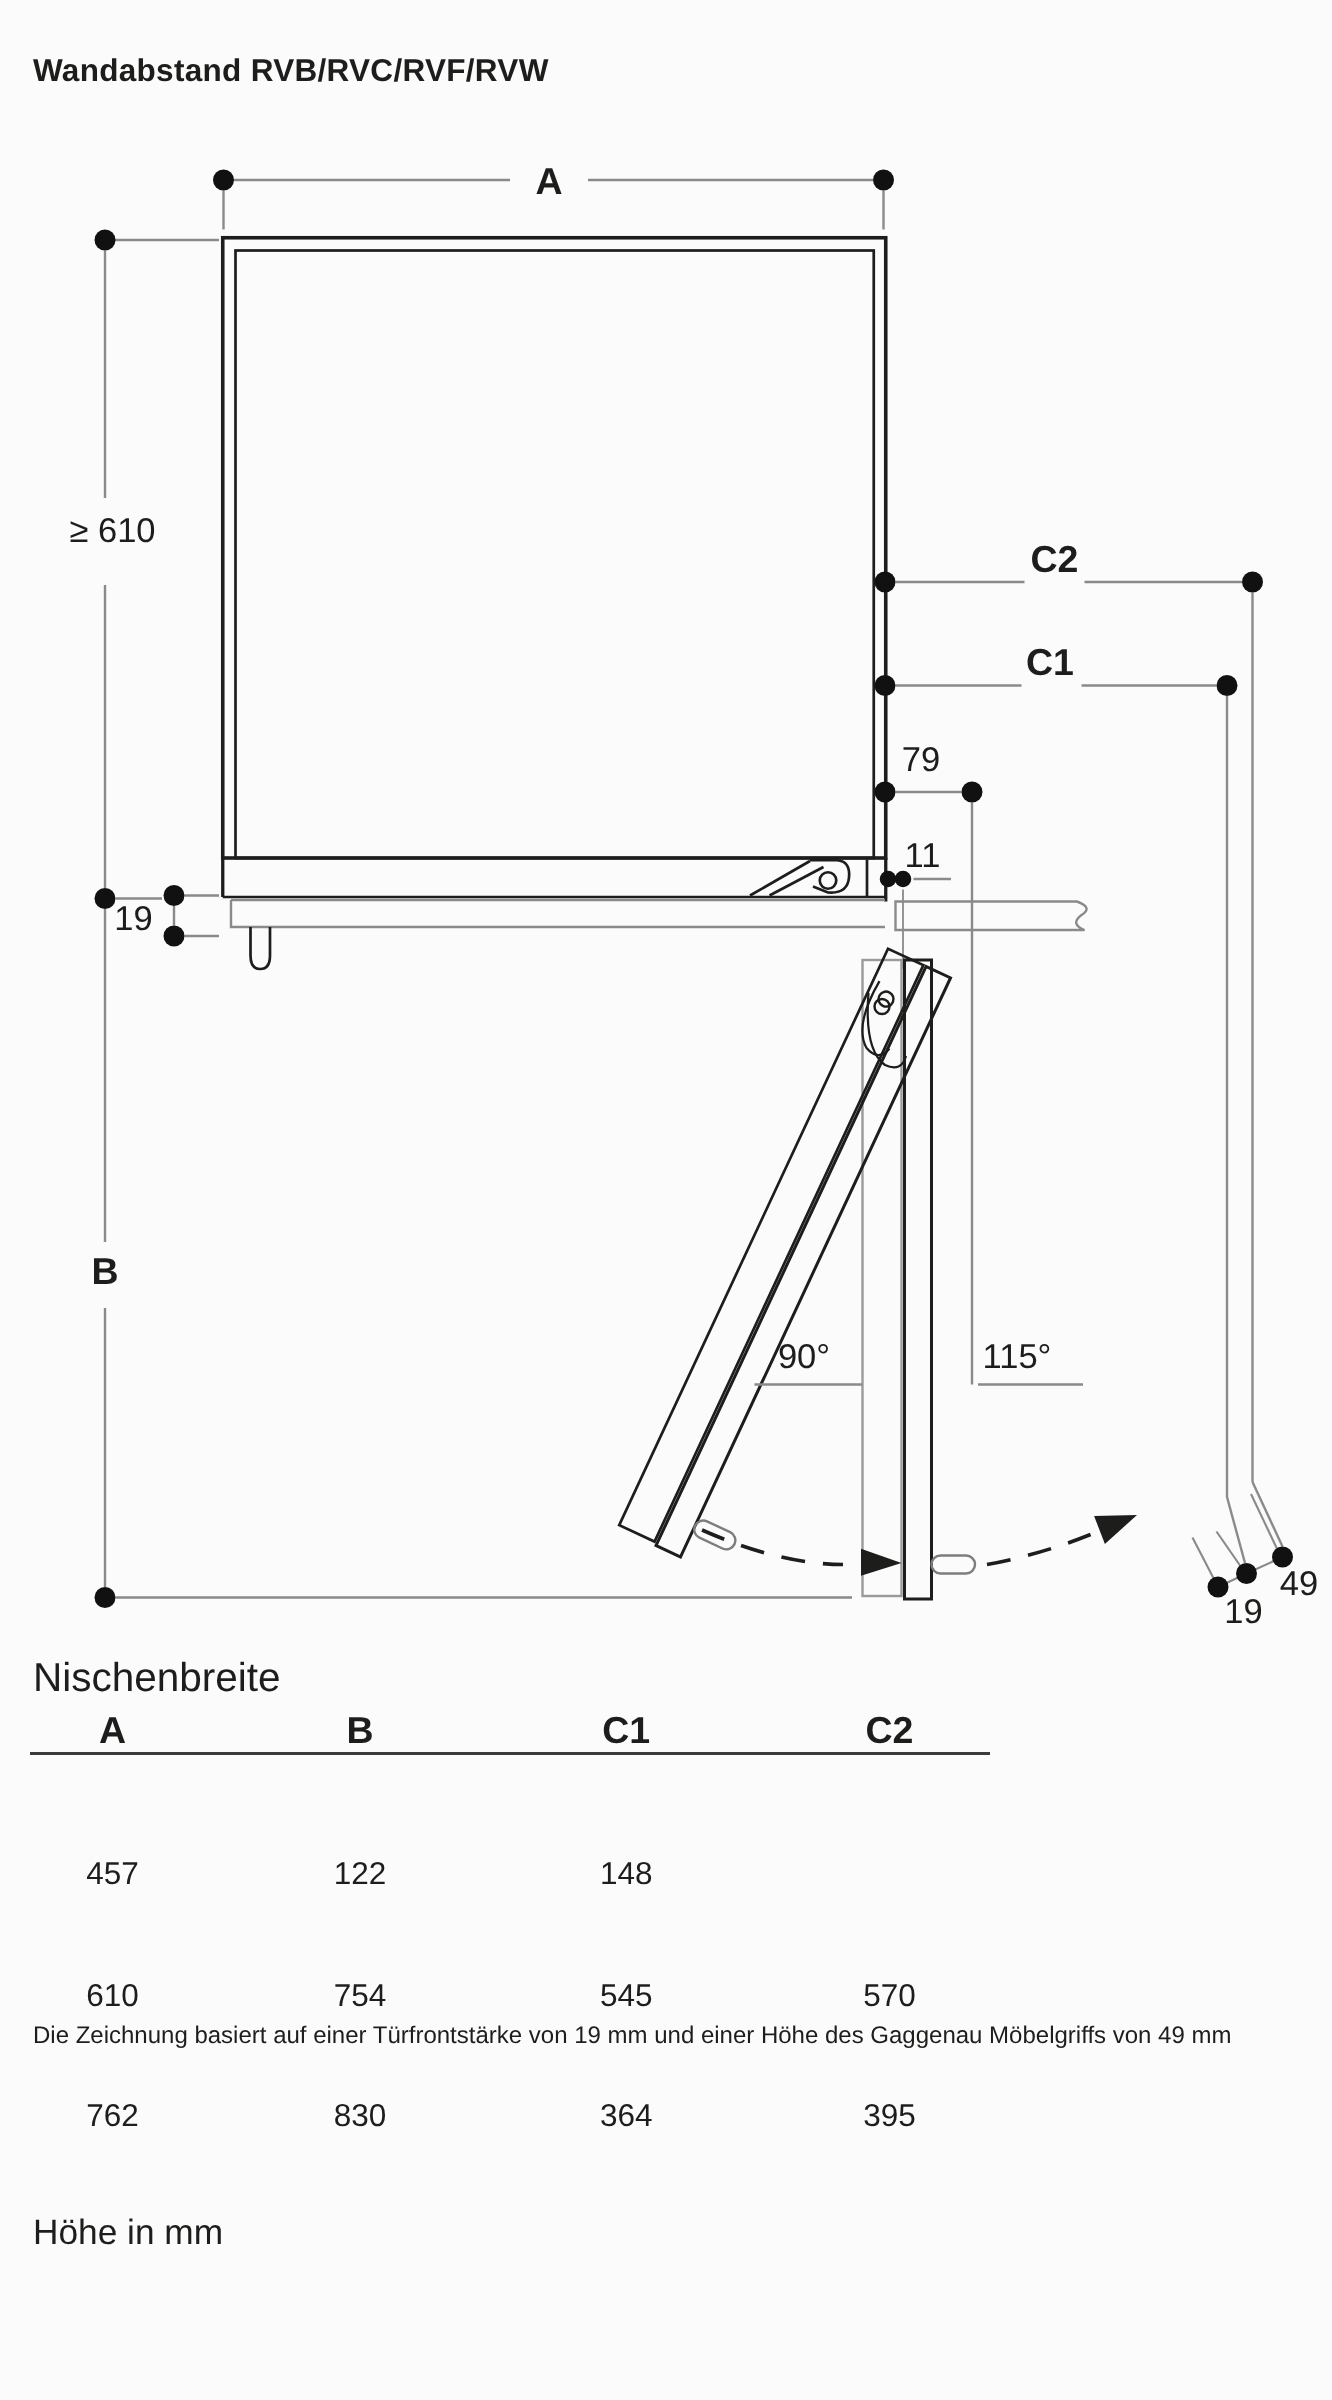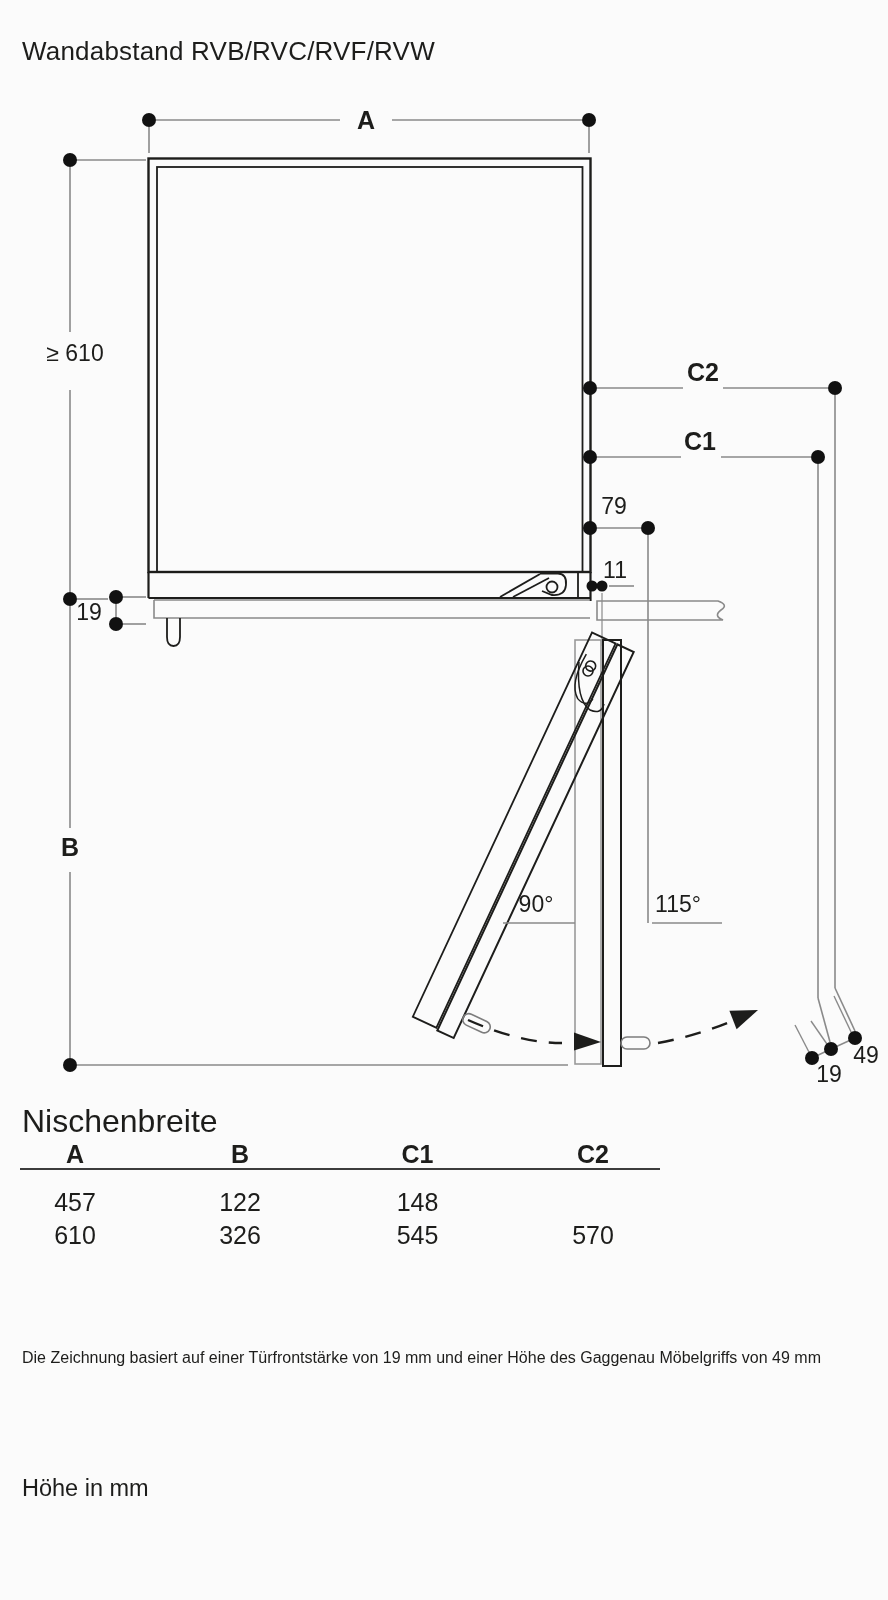--- a/index.html
+++ b/index.html
@@ -5,43 +5,43 @@
   html,body{margin:0;padding:0;}
   body{
     width:888px;height:1600px;position:relative;
     background:#fbfbfb;
     font-family:"Liberation Sans", sans-serif;
     color:#1d1d1b;
     overflow:hidden;
   }
   .page-title{
     position:absolute;left:22px;top:36px;margin:0;
-    font-size:26px;font-weight:normal;letter-spacing:.2px;
+    font-size:21px;font-weight:bold;letter-spacing:.2px;
   }
   svg.diagram{position:absolute;left:0;top:88px;}
   svg text{font-family:"Liberation Sans", sans-serif;fill:#1d1d1b;}
   .dimtxt{font-size:23px;}
   .dimtxt-bold{font-size:25px;font-weight:bold;}
   .table-caption{
-    position:absolute;left:22px;top:1103px;font-size:32px;
+    position:absolute;left:22px;top:1103px;font-size:27px;
   }
   .dim-table{
     position:absolute;left:0;top:1138px;width:888px;
   }
   .thead,.trow{
     display:grid;grid-template-columns:150px 180px 175px 176px;
     text-align:center;
   }
   .thead{font-weight:bold;font-size:25px;height:32px;line-height:32px;}
   .rule{
     position:absolute;left:20px;top:1168px;width:640px;height:0;
     border-top:2px solid #3c3c3c;
   }
   .tbody{position:absolute;left:0;top:1186px;width:888px;}
-  .trow{font-size:25px;height:32.5px;line-height:32.5px;}
+  .trow{font-size:21px;height:32.5px;line-height:32.5px;margin-top:48px;}
   .note{
     position:absolute;left:22px;top:1347px;width:815px;margin:0;
     font-size:16px;line-height:1.33;
   }
   .units{
     position:absolute;left:22px;top:1475px;margin:0;font-size:23.5px;
   }
 </style>
 </head>
 <body>
@@ -202,20 +202,26 @@
 </div>
 <div class="rule"></div>
 <div class="tbody">
     <div class="trow">
       <div>457</div>
       <div>122</div>
       <div>148</div>
     </div>
     <div class="trow">
       <div>610</div>
-      <div>326</div>
+      <div>754</div>
       <div>545</div>
       <div>570</div>
     </div>
+    <div class="trow">
+      <div>762</div>
+      <div>830</div>
+      <div>364</div>
+      <div>395</div>
+    </div>
   </div>
 
 <p class="note">Die Zeichnung basiert auf einer Türfrontstärke von 19 mm und einer Höhe des Gaggenau Möbelgriffs von 49 mm</p>
 <p class="units">Höhe in mm</p>
 
 </body></html>

